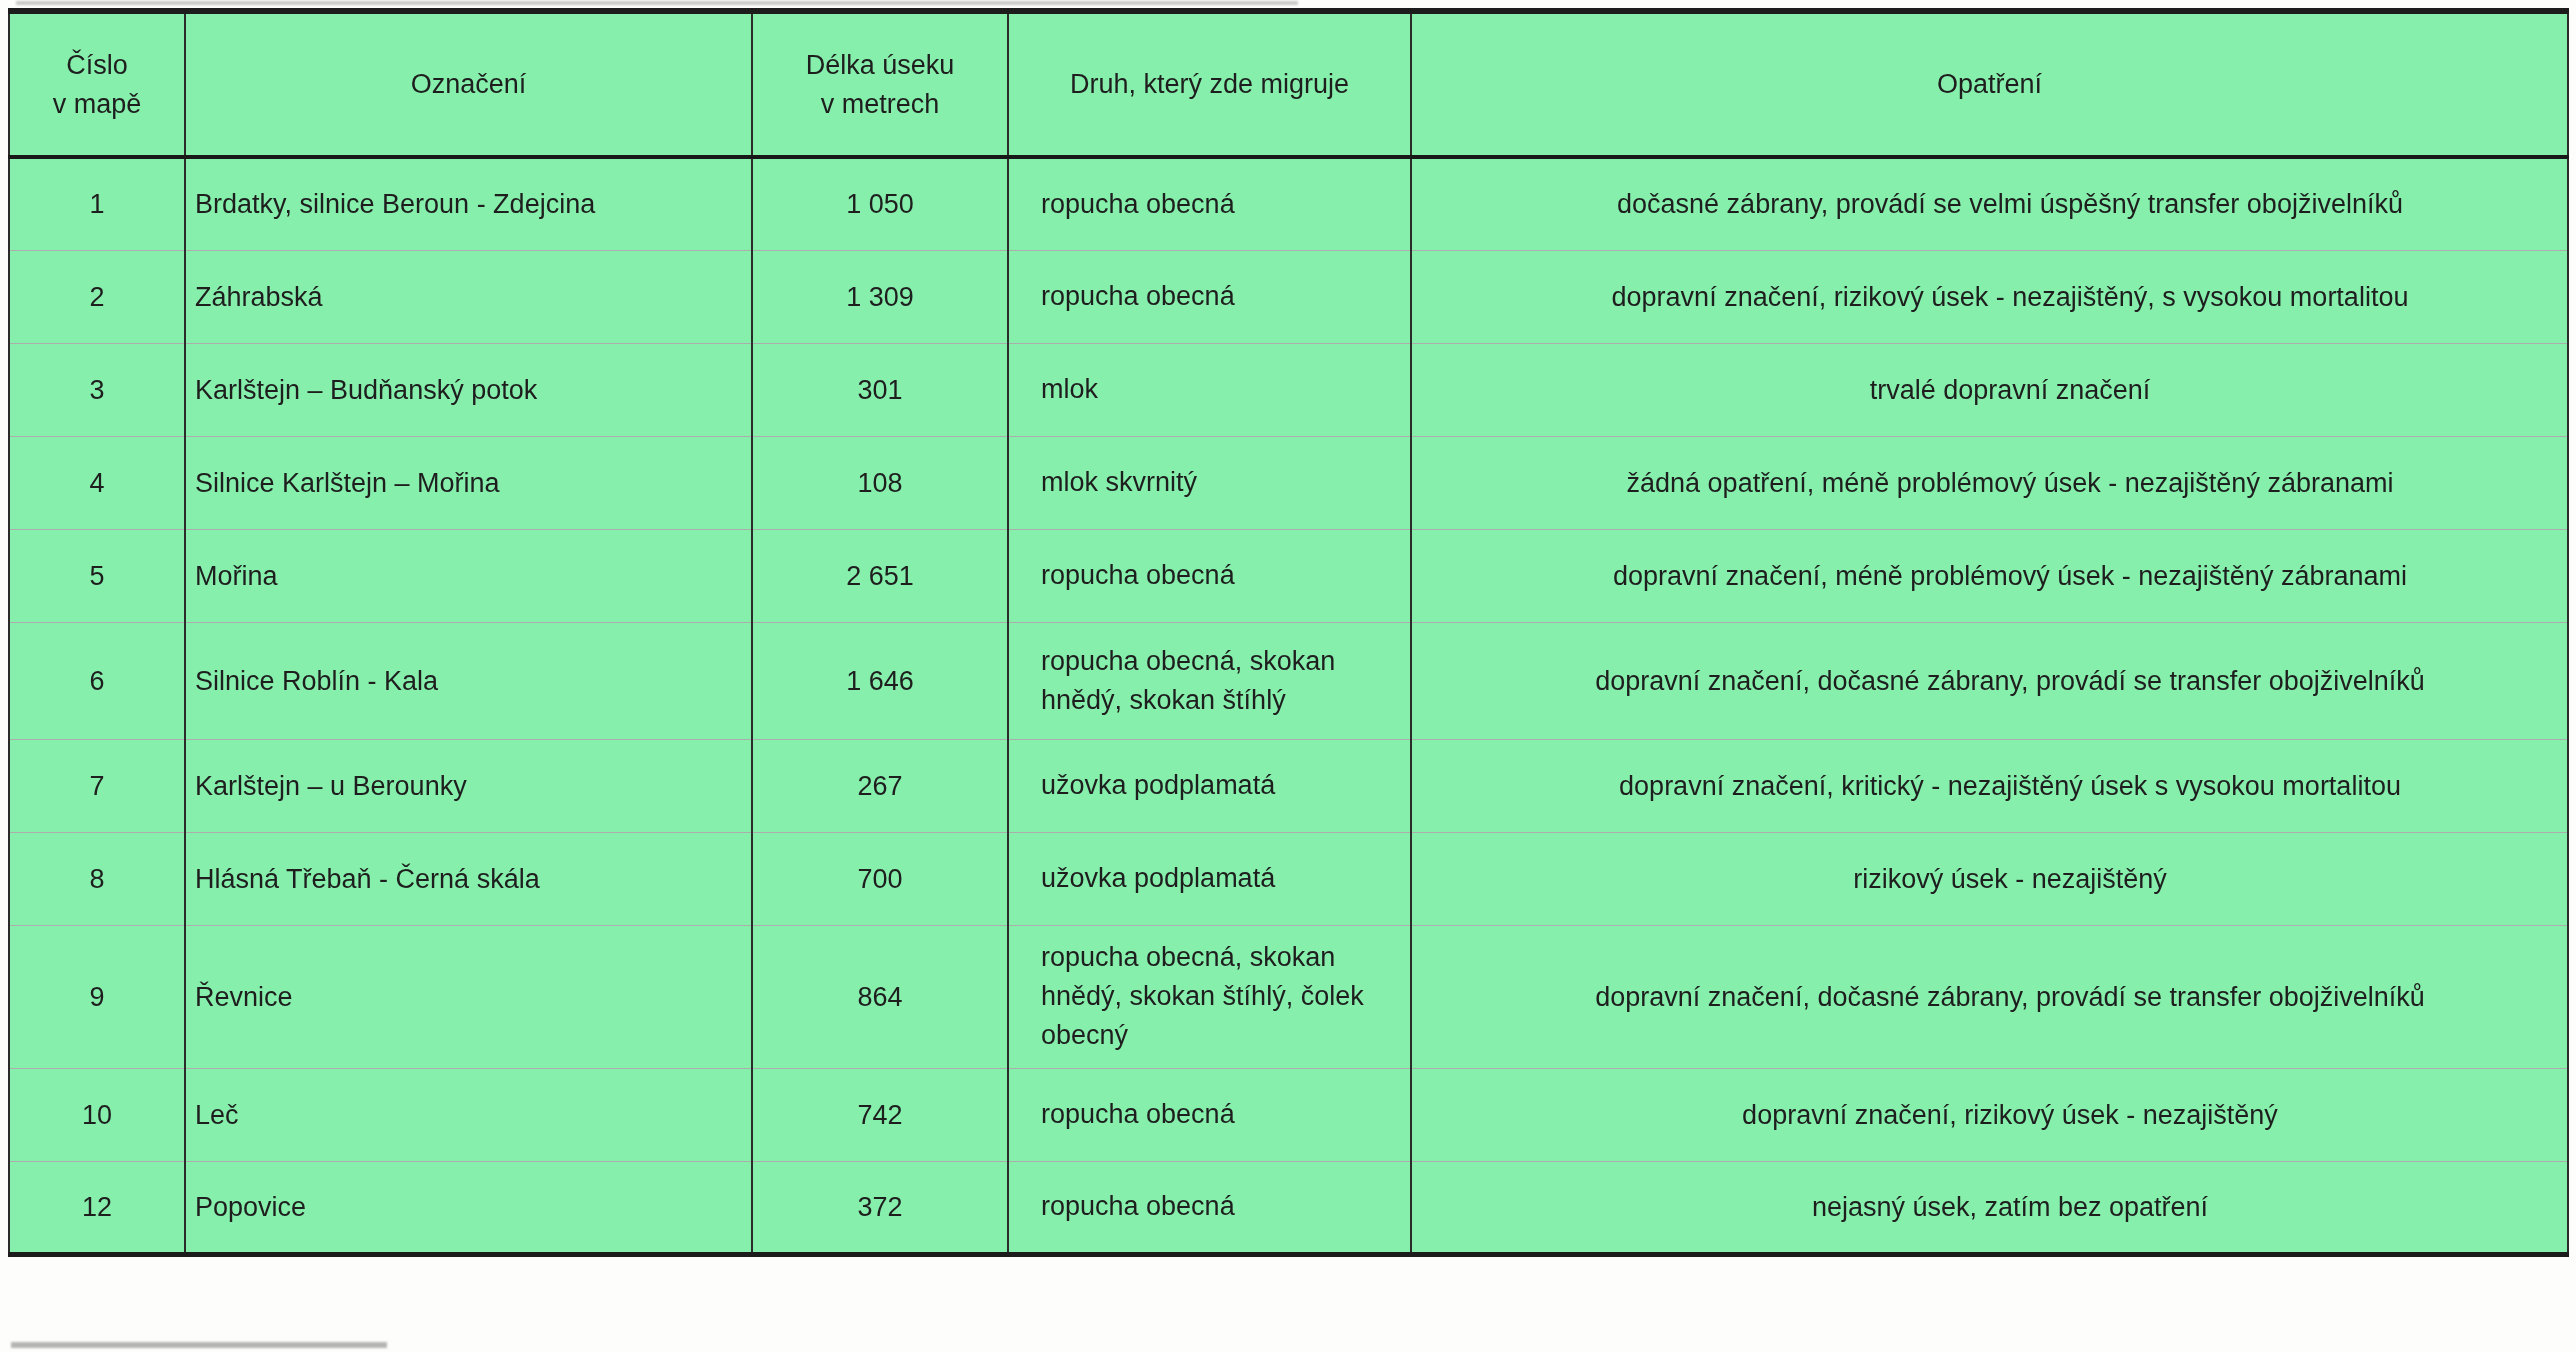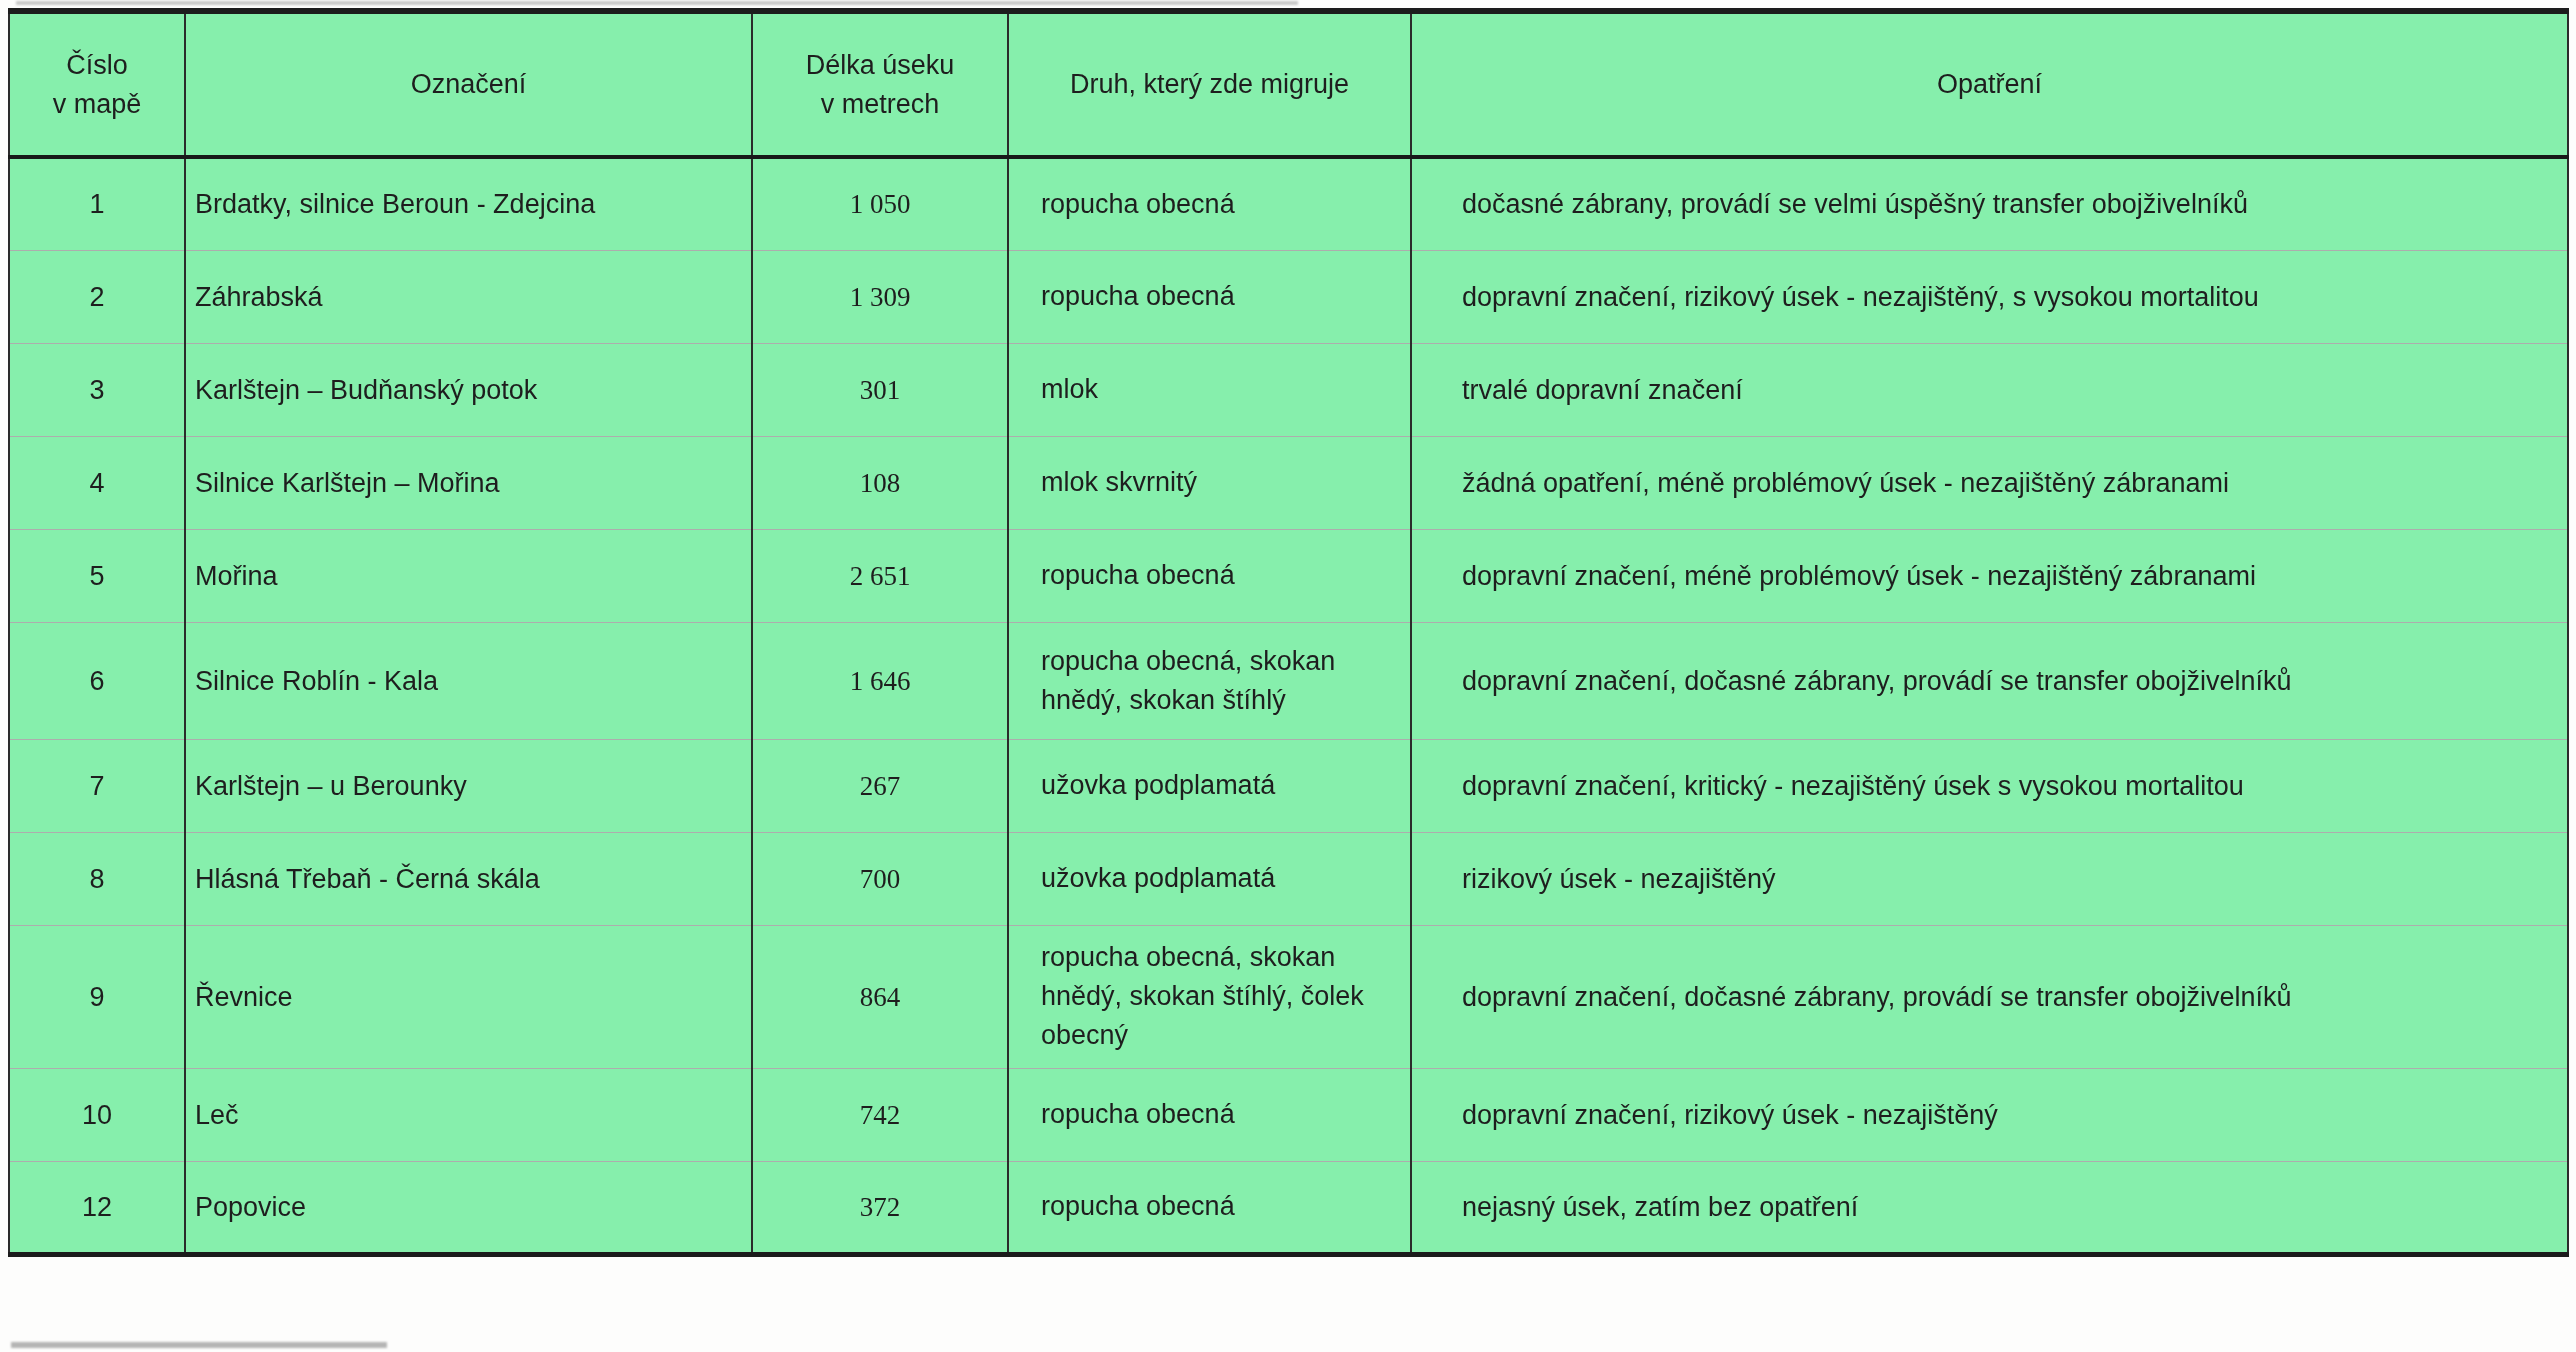--- a/index.html
+++ b/index.html
@@ -68,23 +68,23 @@
   tbody td {
     border-top: 0.9px solid #adadad;
     border-bottom: 0.9px solid #adadad;
     padding: 5.4px 9px;
   }
   tbody tr { height: 93px; }
   tbody tr.tall2 { height: 117px; }
   tbody tr.tall3 { height: 143px; }
   td.c-num    { text-align: center; padding: 5.4px 3.6px; }
   td.c-name   { text-align: left;  }
-  td.c-len    { text-align: center; font-family: Liberation Serif, serif; }
+  td.c-len    { text-align: center; }
   td.c-spec   { text-align: left;  padding-left: 32px; padding-right: 13px; line-height: 1.45; }
-  td.c-meas   { text-align: left;  padding-left: 50px; }
+  td.c-meas   { text-align: center;  padding-left: 50px; }
 </style>
 </head>
 <body>
 
 <div class="page">
 
   <div class="smudge-top"></div>
   <div class="smudge-bottom"></div>
 
   <table class="doc">

